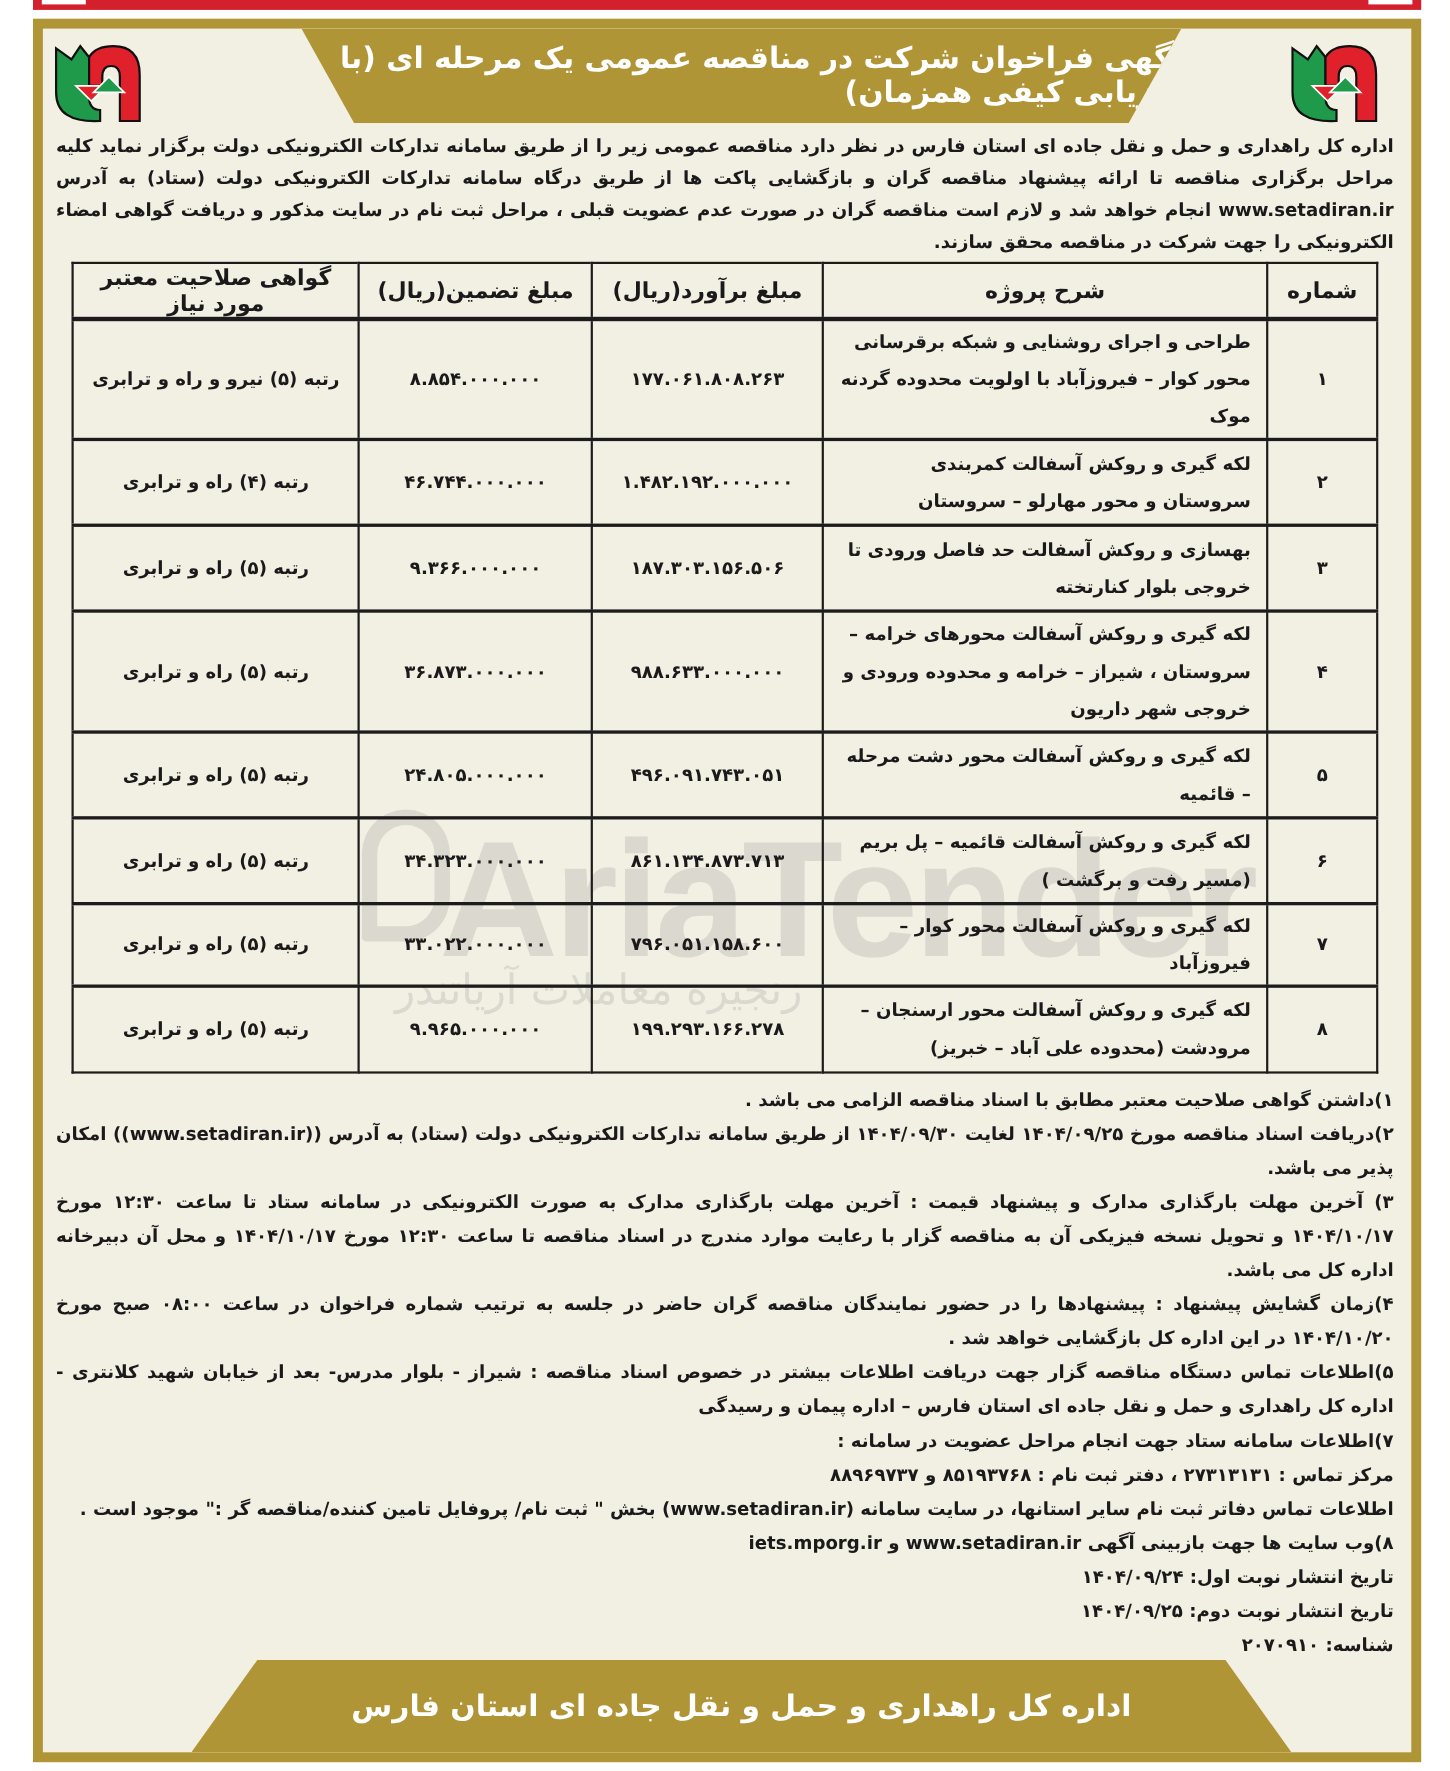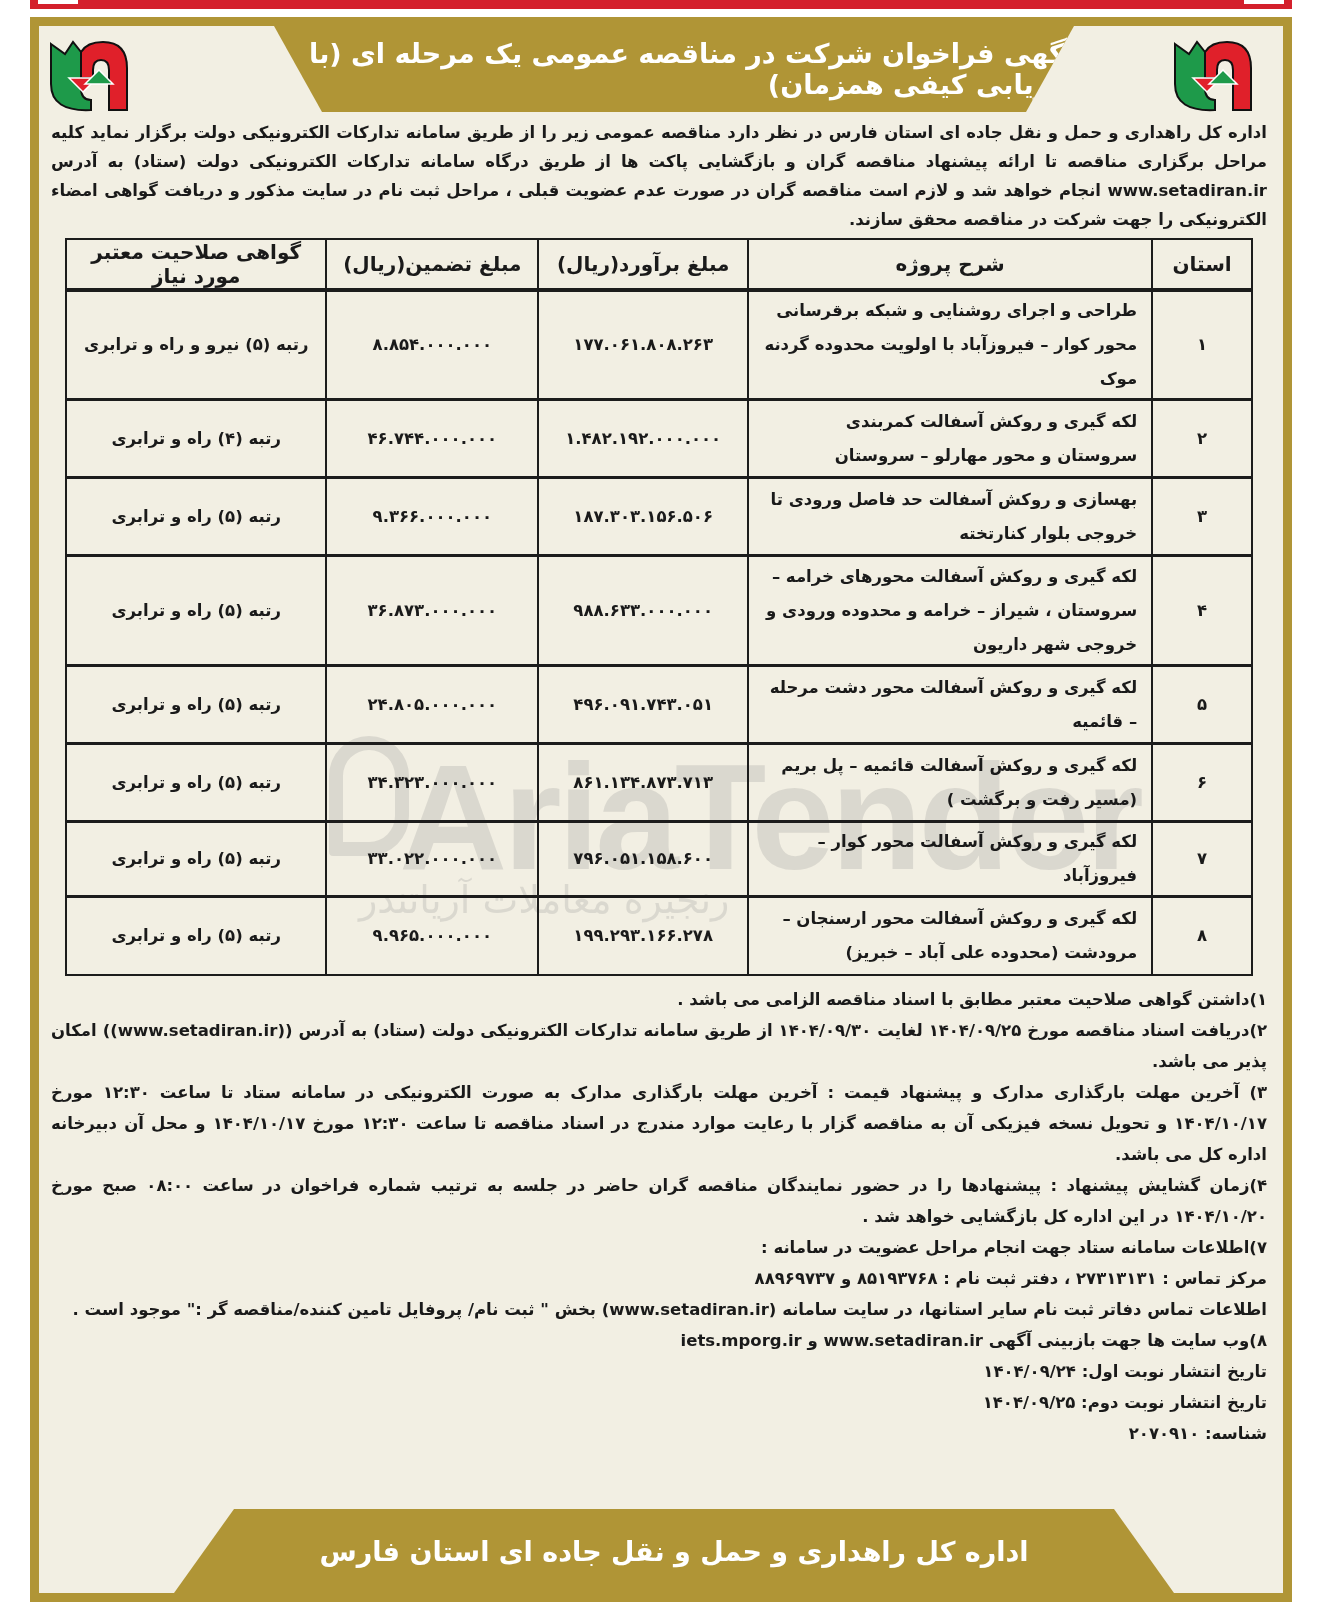--- a/index.html
+++ b/index.html
@@ -81,21 +81,21 @@
       <table class="tenders">
         <colgroup>
           <col style="width:100px">
             <col style="width:405px">
             <col style="width:210px">
             <col style="width:212px">
             <col style="width:261px">
         </colgroup>
         <thead>
           <tr class="head-row">
-            <th>استان</th>
+            <th>شماره</th>
             <th>شرح پروژه</th>
             <th>مبلغ برآورد(ریال)</th>
             <th>مبلغ تضمین(ریال)</th>
             <th>گواهی صلاحیت معتبر مورد نیاز</th>
           </tr>
         </thead>
         <tbody>
           <tr class="row" style="height:78px">
             <td>۱</td>
             <td class="desc">طراحی و اجرای روشنایی و شبکه برقرسانی محور کوار – فیروزآباد با اولویت محدوده گردنه موک</td>
@@ -157,20 +157,21 @@
 
       <div class="notes">
         <p>۱)داشتن گواهی صلاحیت معتبر مطابق با اسناد مناقصه الزامی می باشد .</p>
         <p>
           <span>۲)دریافت اسناد مناقصه مورخ ۱۴۰۴/۰۹/۲۵ لغایت ۱۴۰۴/۰۹/۳۰ از طریق سامانه تدارکات الکترونیکی دولت (ستاد) به آدرس</span>
           <span class="ltr">((www.setadiran.ir))</span>
           <span>امکان پذیر می باشد.</span>
         </p>
         <p>۳) آخرین مهلت بارگذاری مدارک و پیشنهاد قیمت : آخرین مهلت بارگذاری مدارک به صورت الکترونیکی در سامانه ستاد تا ساعت ۱۲:۳۰ مورخ ۱۴۰۴/۱۰/۱۷ و تحویل نسخه فیزیکی آن به مناقصه گزار با رعایت موارد مندرج در اسناد مناقصه تا ساعت ۱۲:۳۰ مورخ ۱۴۰۴/۱۰/۱۷ و محل آن دبیرخانه اداره کل می باشد.</p>
         <p>۴)زمان گشایش پیشنهاد : پیشنهادها را در حضور نمایندگان مناقصه گران حاضر در جلسه به ترتیب شماره فراخوان در ساعت ۰۸:۰۰ صبح مورخ ۱۴۰۴/۱۰/۲۰ در این اداره کل بازگشایی خواهد شد .</p>
+        <p>۵)اطلاعات تماس دستگاه مناقصه گزار جهت دریافت اطلاعات بیشتر در خصوص اسناد مناقصه : شیراز - بلوار مدرس- بعد از خیابان شهید کلانتری - اداره کل راهداری و حمل و نقل جاده ای استان فارس – اداره پیمان و رسیدگی</p>
         <p>۷)اطلاعات سامانه ستاد جهت انجام مراحل عضویت در سامانه :</p>
         <p>مرکز تماس : ۲۷۳۱۳۱۳۱ ، دفتر ثبت نام : ۸۵۱۹۳۷۶۸ و ۸۸۹۶۹۷۳۷</p>
         <p>
           <span>اطلاعات تماس دفاتر ثبت نام سایر استانها، در سایت سامانه</span>
           <span class="ltr">(www.setadiran.ir)</span>
           <span>بخش " ثبت نام/ پروفایل تامین کننده/مناقصه گر :" موجود است .</span>
         </p>
         <p>
           <span>۸)وب سایت ها جهت بازبینی آگهی</span>
           <span class="ltr">www.setadiran.ir</span>

